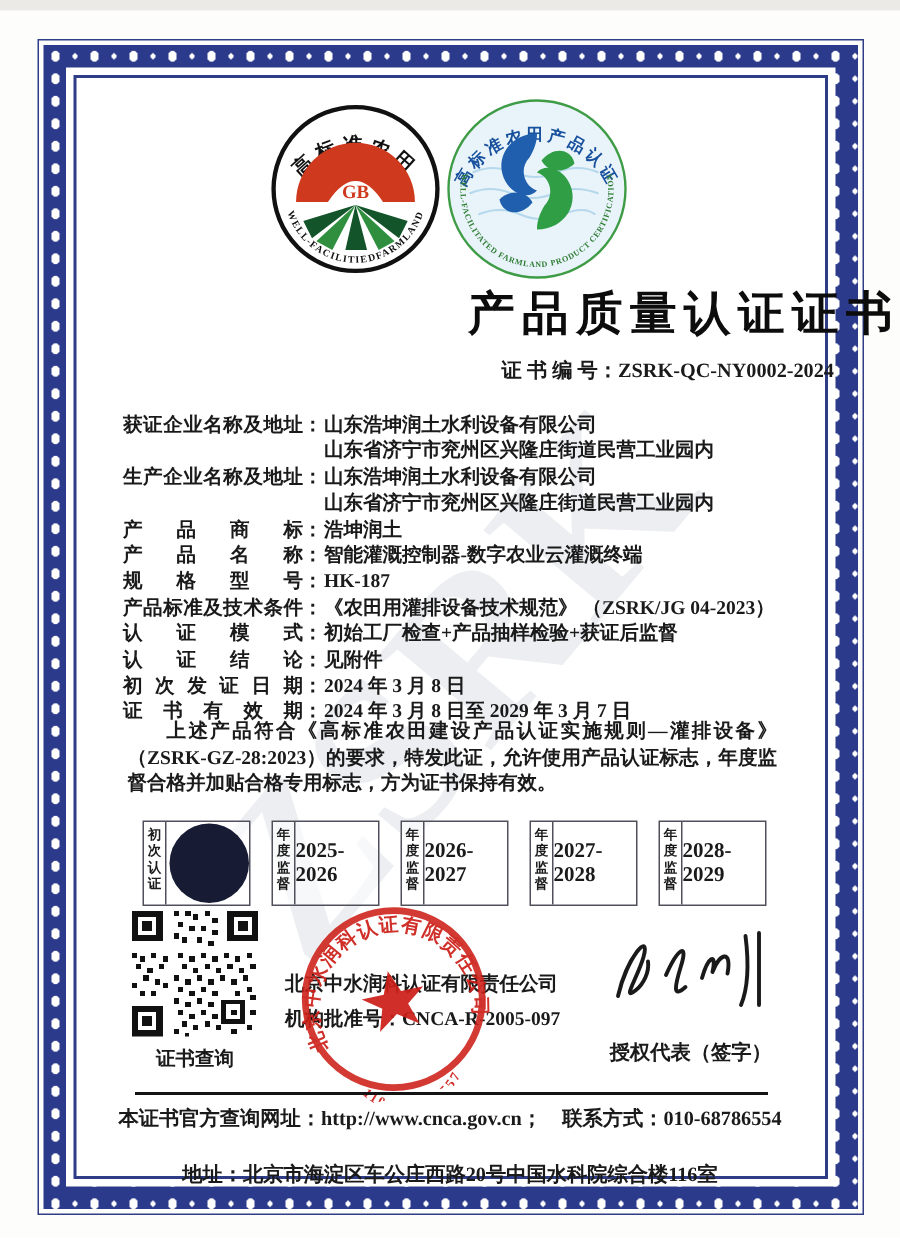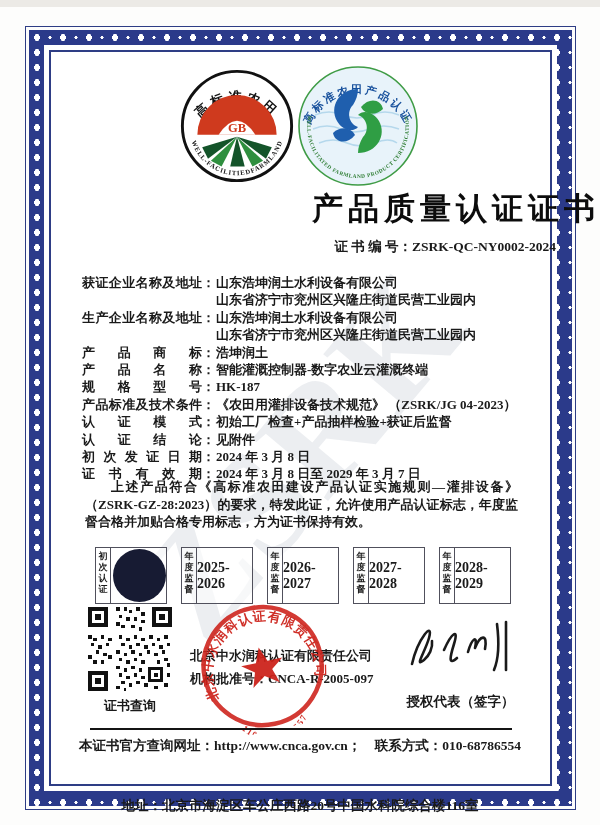--- a/index.html
+++ b/index.html
@@ -71,21 +71,21 @@
   .seal-circle{position:absolute;left:2px;top:1px;width:53px;height:53px;border-radius:50%;background:#171b33;}
   
   .qr-wrap{position:absolute;left:88px;top:607px;}
   .qr-caption{position:absolute;left:88px;top:697px;width:84px;text-align:center;font-size:13px;font-weight:bold;}
   .issuer-lines{position:absolute;left:190px;top:644px;font-size:13px;font-weight:bold;line-height:23px;white-space:nowrap;}
   .stamp{position:absolute;left:198px;top:601px;transform:rotate(-12deg);opacity:.93;}
   .signature{position:absolute;left:398px;top:608px;}
   .sig-label{position:absolute;left:388px;top:693px;width:145px;text-align:center;font-size:13.5px;font-weight:600;}
   .rule{position:absolute;left:90px;right:88px;top:728px;border-top:2px solid #141414;}
   .footer1{position:absolute;top:737px;left:0;width:600px;text-align:center;font-size:13.5px;font-weight:bold;}
-  .footer2{position:absolute;top:797px;left:0;width:600px;text-align:center;font-size:13.5px;font-weight:bold;}
+  .footer2{position:absolute;top:774px;left:0;width:600px;text-align:center;font-size:13.5px;font-weight:bold;}
 </style>
 </head>
 <body>
 
 <div class="scan-edge"></div>
 
 <div class="frame-outer">
   <div class="band">
     <div class="band-inner">
       <div class="inner-line"></div>

